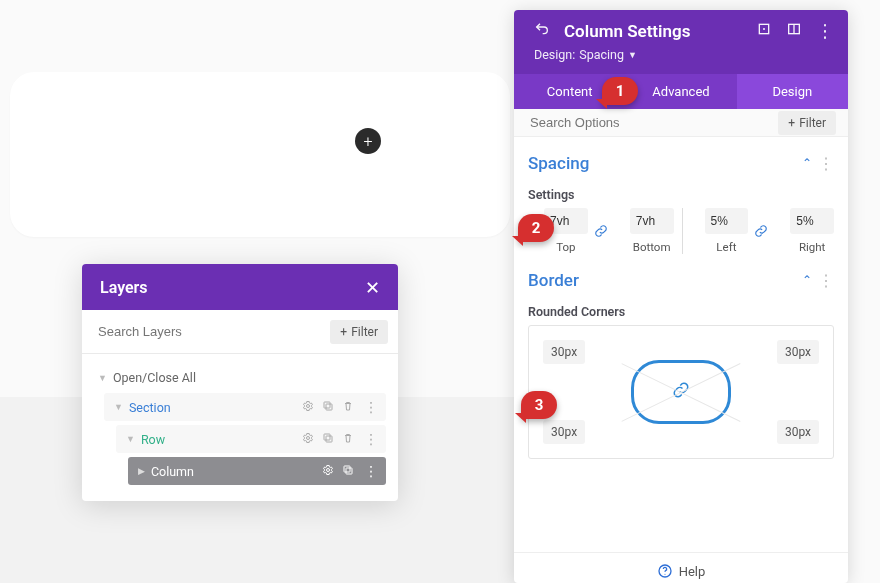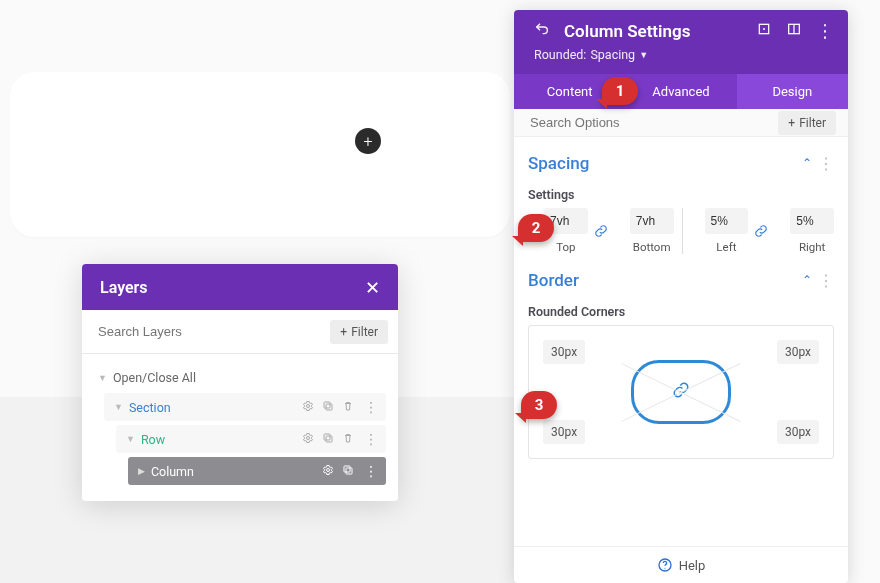--- a/index.html
+++ b/index.html
@@ -309,21 +309,21 @@
     width: 140%;
     height: 1px;
     background: #e7e7e7;
   }
   .preview-shape .d1 { transform: rotate(26deg); }
   .preview-shape .d2 { transform: rotate(-26deg); }
   .preview-shape svg { width: 18px; height: 18px; stroke:#2f89d6; fill:none; stroke-width:2; z-index:1;}
 
   .help-row {
     border-top: 1px solid #eee;
-    padding: 10px 0 10px 0;
+    padding: 10px 0 4px 0;
     display: flex;
     align-items: center;
     justify-content: center;
     gap: 6px;
     font-size: 13px;
     color: #555;
   }
   .help-row svg { width:16px; height:16px; stroke:#2f6fd6; stroke-width:2; fill:none;}
 
   
@@ -480,21 +480,21 @@
       </span>
       <span class="hdr-icon">
         <svg viewBox="0 0 24 24">
             <rect x="4" y="5" width="16" height="14"></rect>
             <line x1="12" y1="5" x2="12" y2="19"></line>
           </svg>
       </span>
       <span class="hdr-icon" style="font-size:18px;color:#fff;">⋮</span>
     </div>
     <div class="preset-row">
-      <span>Rounded:</span>
+      <span>Design:</span>
       <span>Spacing</span>
       <span class="preset-caret">▼</span>
     </div>
   </div>
 
   <div class="settings-tabs">
     <div class="settings-tab">Content</div>
     <div class="settings-tab">Advanced</div>
     <div class="settings-tab active">Design</div>
   </div>

